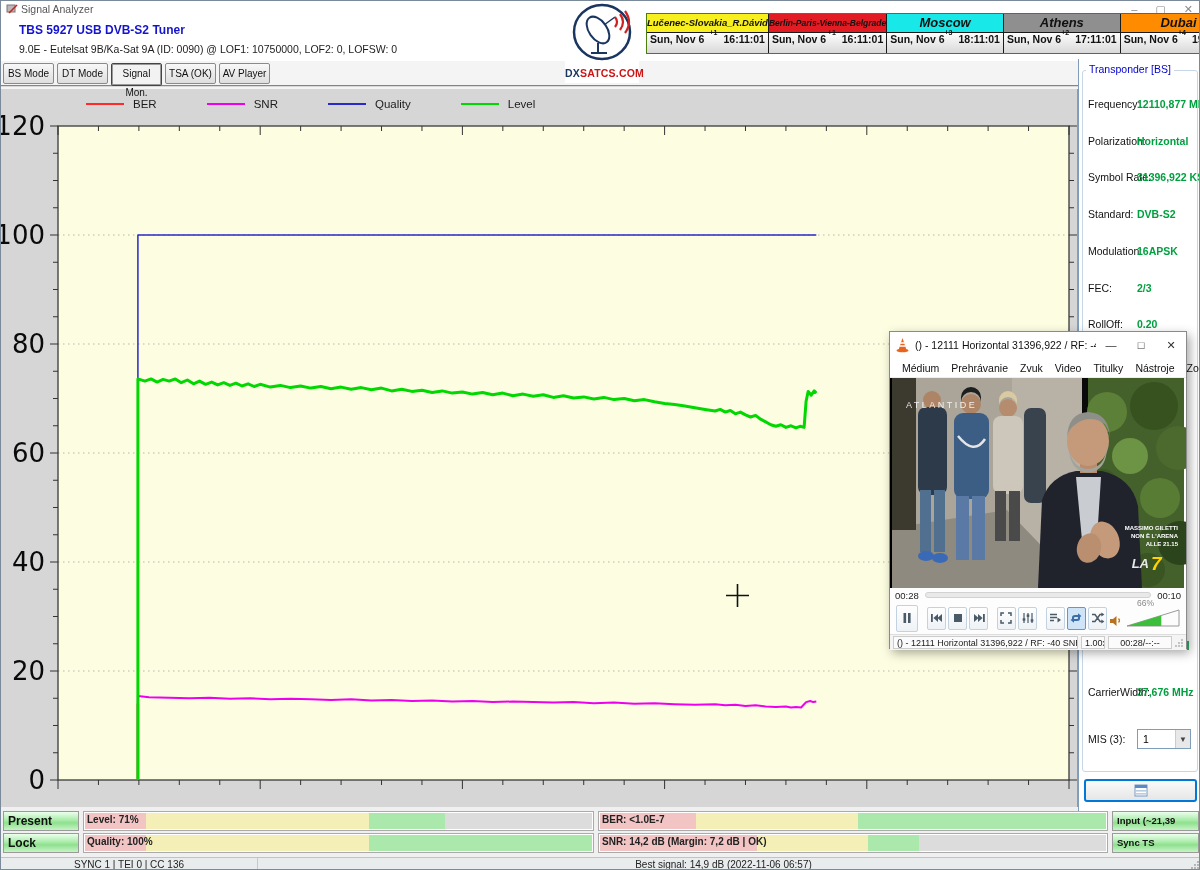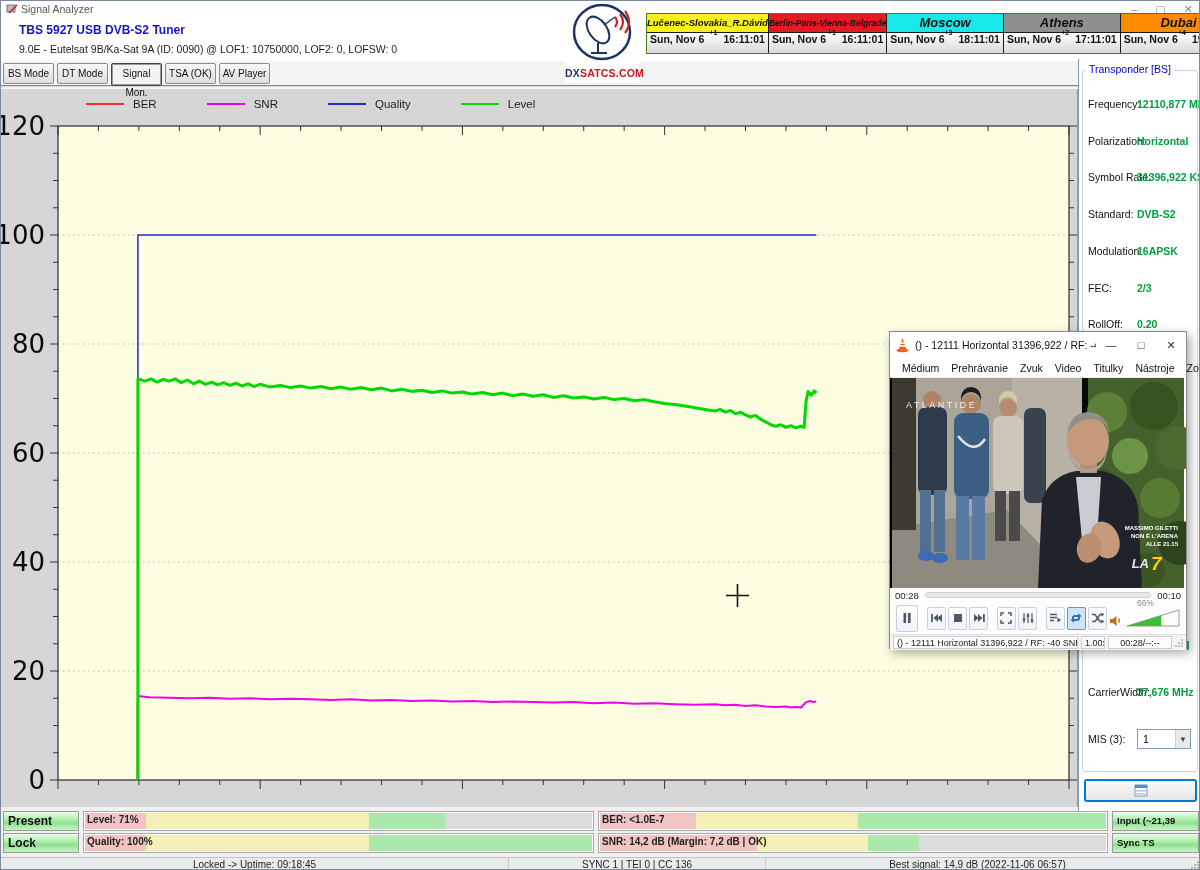--- a/index.html
+++ b/index.html
@@ -608,21 +608,20 @@
           <span class="pseg" style="width:31%;background:#f2c4c4"></span>
           <span class="pseg" style="width:22%;background:#f3efb6"></span>
           <span class="pseg" style="width:10%;background:#abe8ab"></span>
           <span class="pseg" style="width:37%;background:#dcdcdc"></span>
         </span>
         <span class="pbar-label">SNR: 14,2 dB (Margin: 7,2 dB | OK)</span>
       </div>
     </div>
 
   <div class="bottombar">
-    <div class="bb-cell bb-1">Locked -&gt; Uptime: 09:18:45</div>
     <div class="bb-cell bb-2">SYNC 1 | TEI 0 | CC 136</div>
     <div class="bb-cell bb-3">Best signal: 14,9 dB (2022-11-06 06:57)</div>
     <div class="bb-grip">
       <svg width="8" height="8" viewBox="0 0 8 8">
           <circle cx="7" cy="1" r="0.9" fill="#9a9a9a"></circle>
           <circle cx="7" cy="4" r="0.9" fill="#9a9a9a"></circle>
           <circle cx="7" cy="7" r="0.9" fill="#9a9a9a"></circle>
           <circle cx="4" cy="4" r="0.9" fill="#9a9a9a"></circle>
           <circle cx="4" cy="7" r="0.9" fill="#9a9a9a"></circle>
           <circle cx="1" cy="7" r="0.9" fill="#9a9a9a"></circle>

